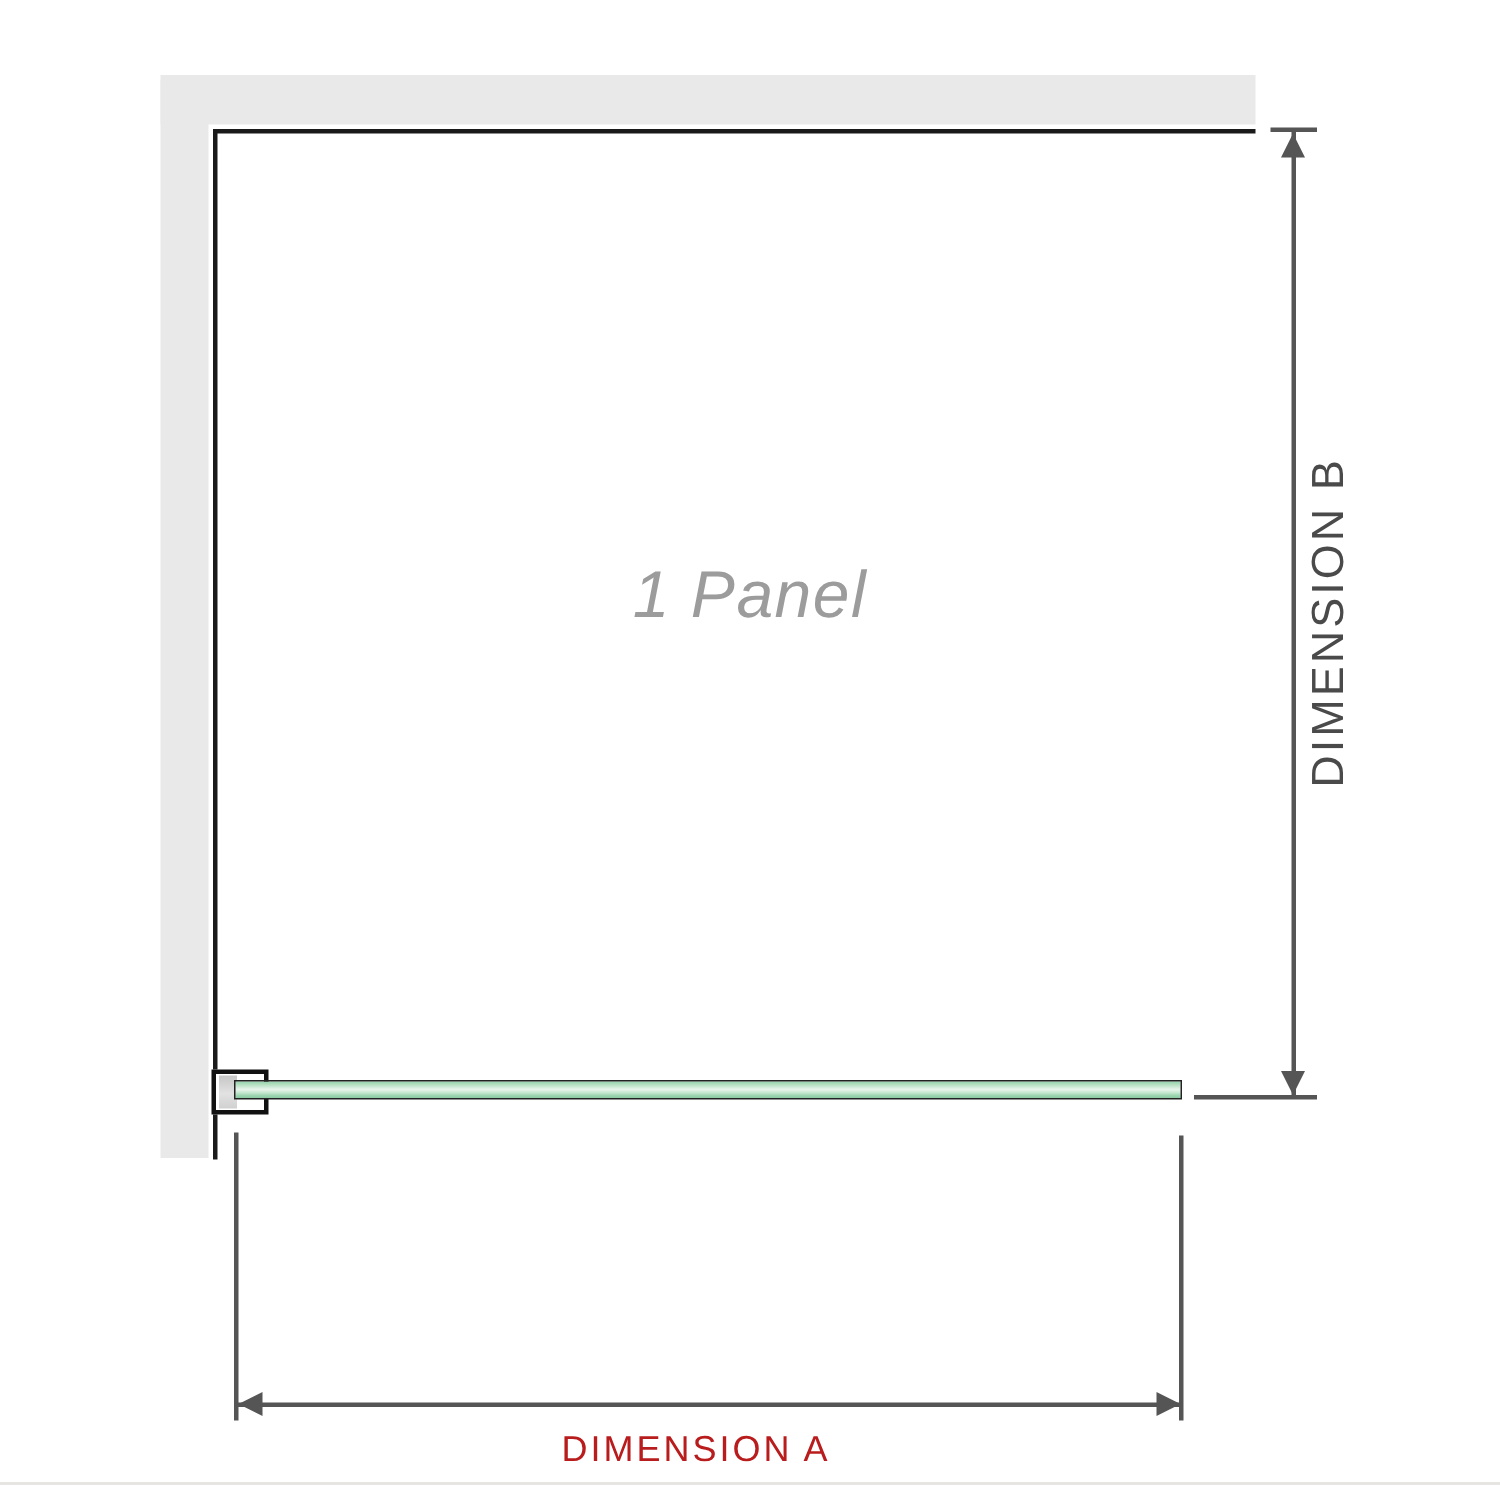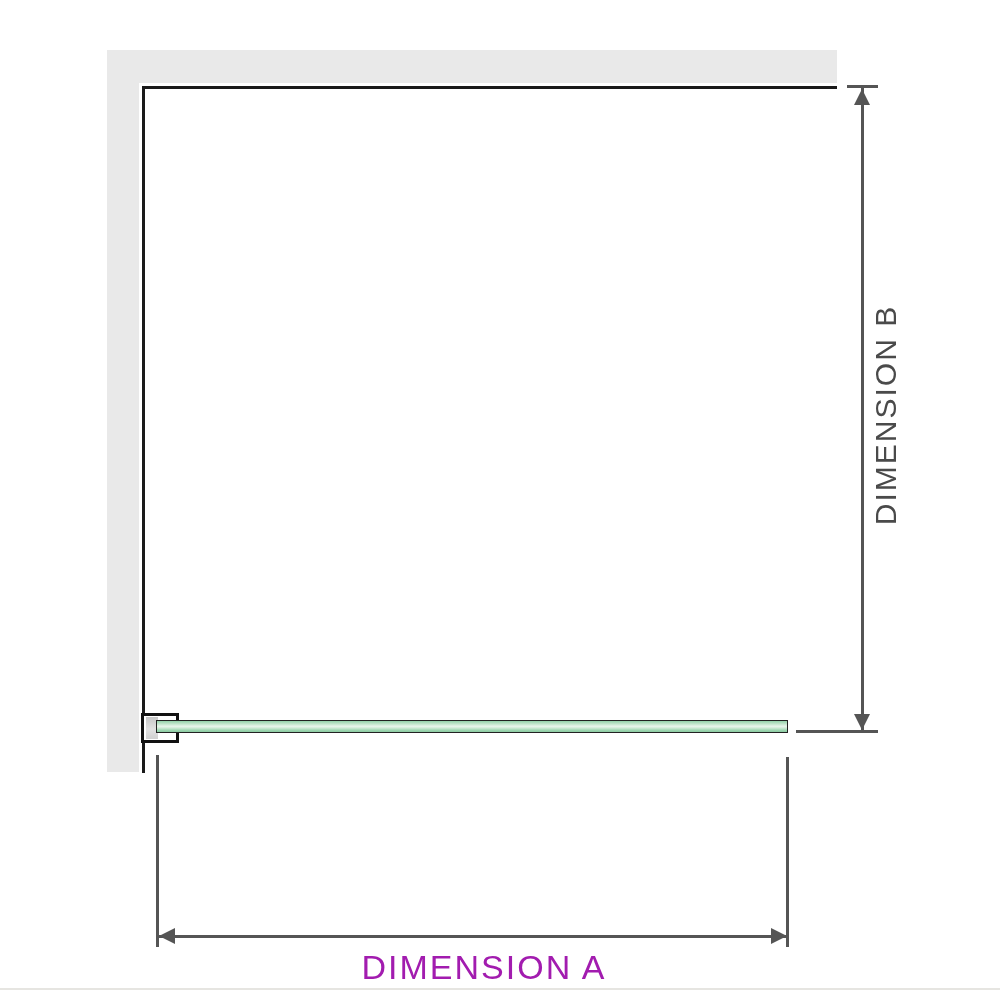--- a/index.html
+++ b/index.html
@@ -110,26 +110,26 @@
     border-right: 16px solid #555555;
   }
   .dima-arrow-right {
     left: 771px; top: 928px;
     border-top: 8px solid transparent;
     border-bottom: 8px solid transparent;
     border-left: 16px solid #555555;
   }
   .dima-label {
     position: absolute;
-    left: 484px; top: 967px;
+    left: 464px; top: 967px;
     transform: translate(-50%, -50%);
     white-space: nowrap;
-    font-size: 34px;
+    font-size: 24px;
     letter-spacing: 2px;
-    color: #a21caf;
+    color: #b91c1c;
   }
   
   .panel-label {
     position: absolute;
     left: 500px; top: 397px;
     transform: translate(-50%, -50%);
     font-size: 44px;
     font-style: italic;
     letter-spacing: 1px;
     color: #9c9c9c;
@@ -147,20 +147,21 @@
 <body>
 
 <div class="stage">
 
   <div class="wall-top"></div>
   <div class="wall-left"></div>
 
   <div class="enclosure-top-line"></div>
   <div class="enclosure-left-line"></div>
 
+  <div class="panel-label">1 Panel</div>
 
   <div class="bracket"></div>
   <div class="bracket-block"></div>
   <div class="glass-panel"></div>
 
   <div class="dim dimb-tick-top"></div>
   <div class="dim dimb-tick-bottom"></div>
   <div class="dim dimb-line"></div>
   <div class="arrow dimb-arrow-up"></div>
   <div class="arrow dimb-arrow-down"></div>

